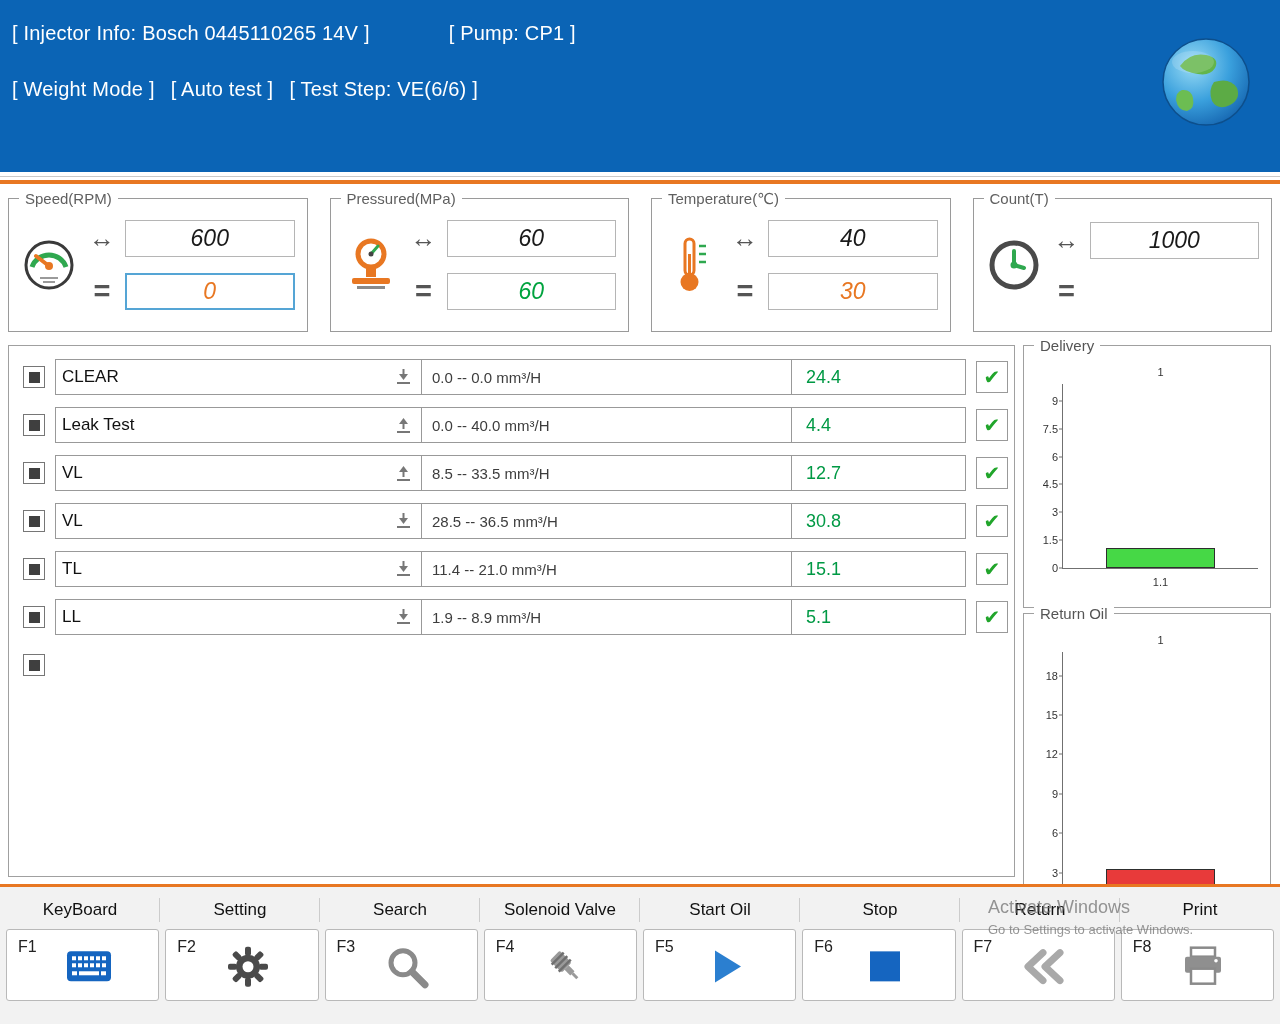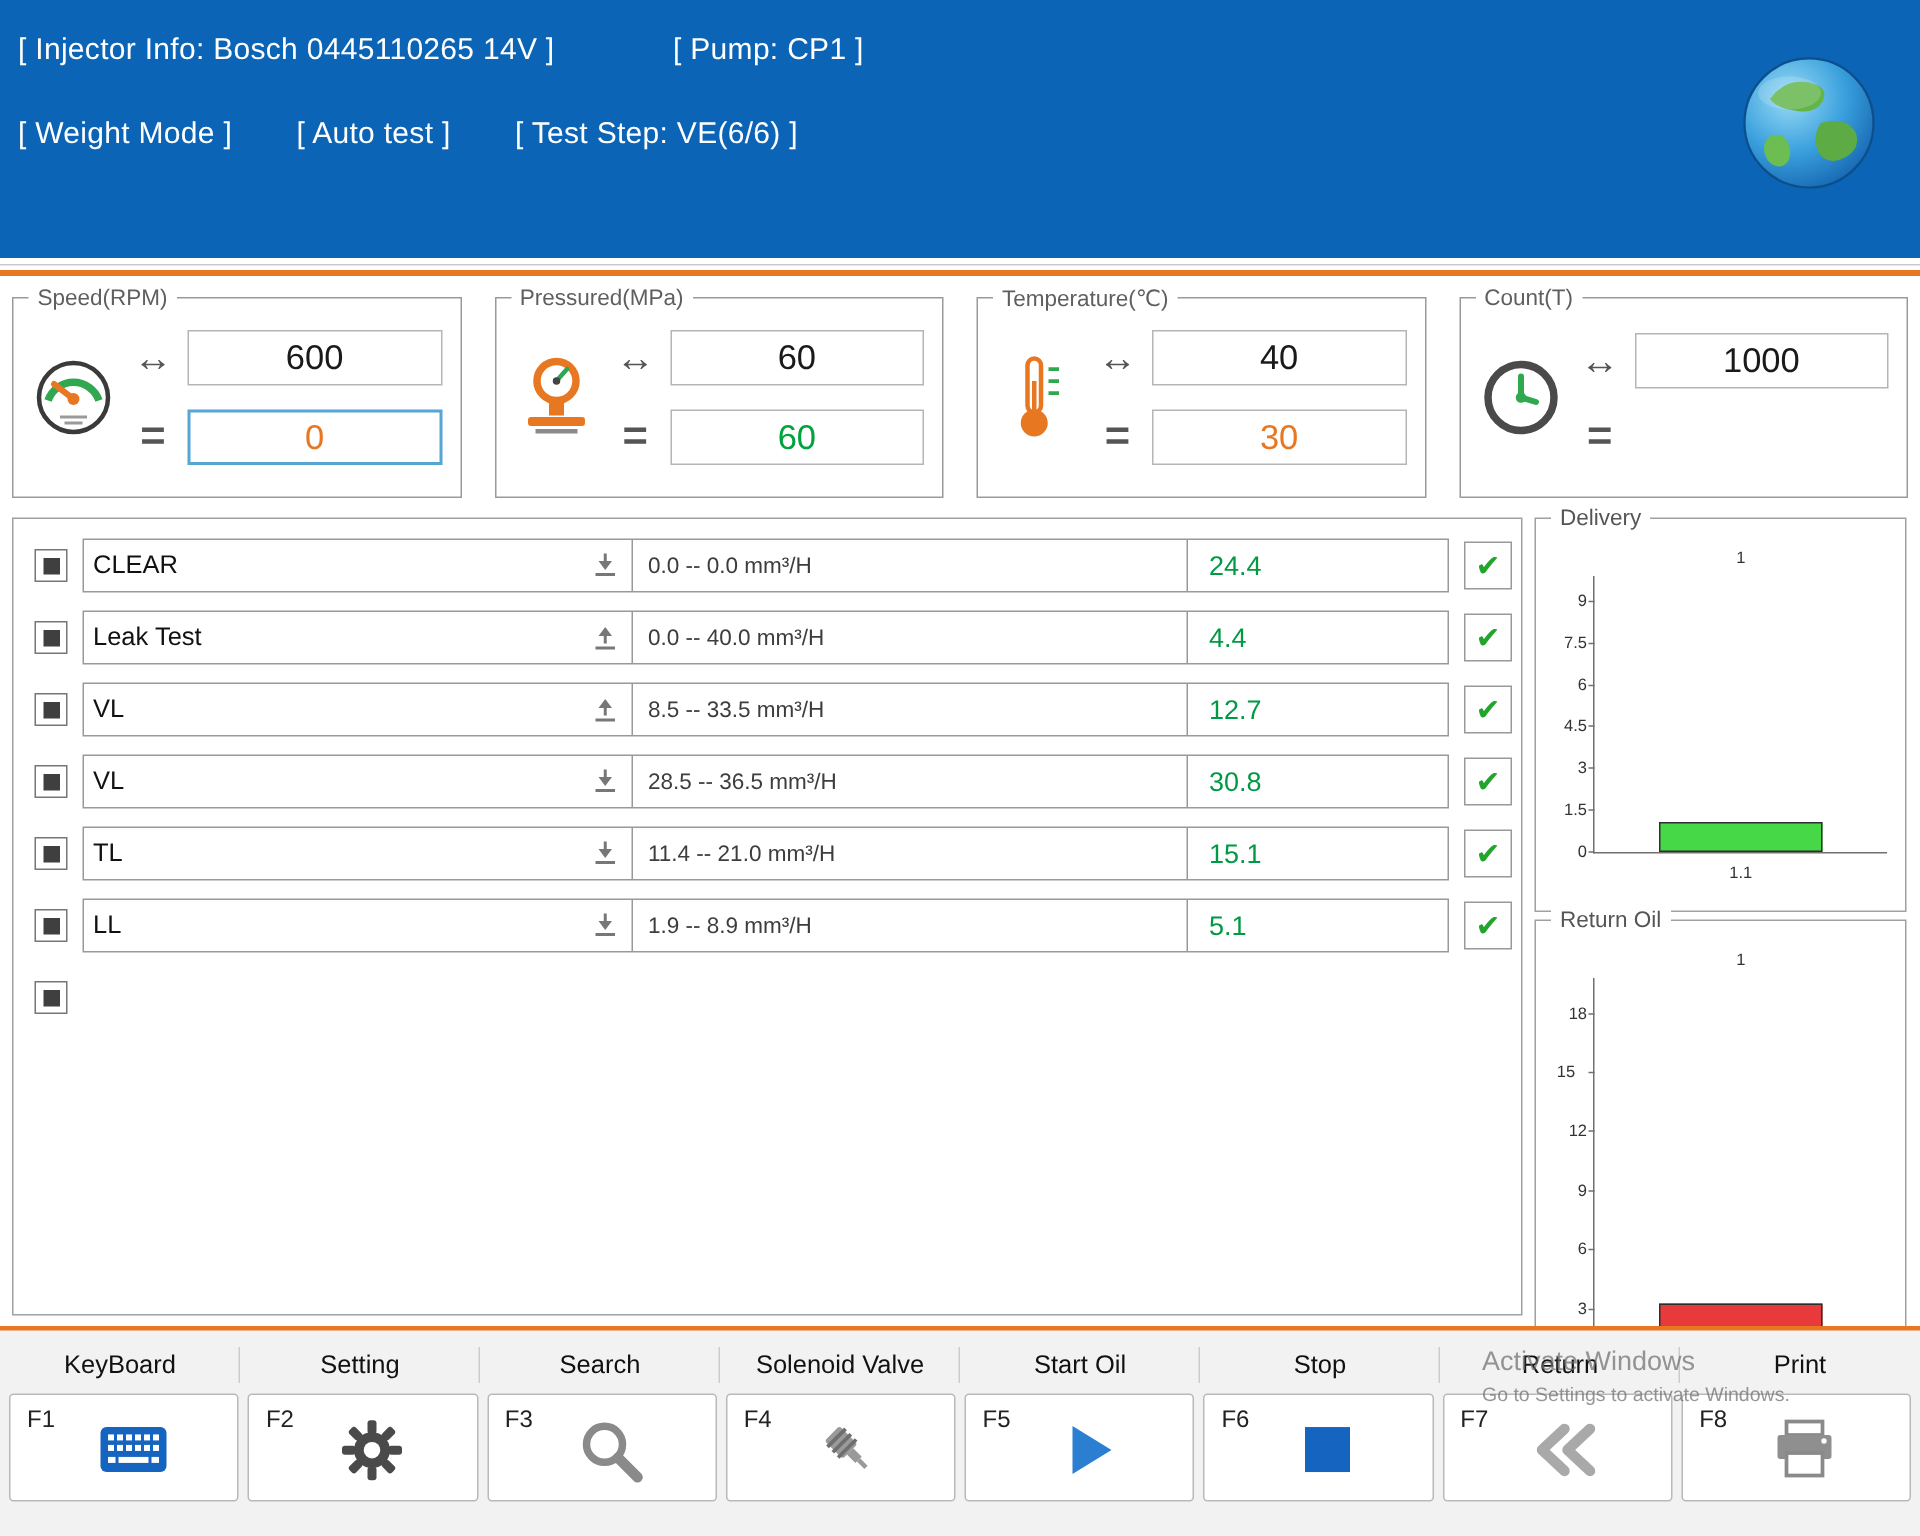--- a/index.html
+++ b/index.html
@@ -5,37 +5,37 @@
   * { box-sizing: border-box; margin: 0; padding: 0; }
   html,body { width:1280px; height:1024px; }
   body {
     font-family: "Liberation Sans", "DejaVu Sans", sans-serif;
     background:#ffffff; position:relative; overflow:hidden; color:#1a1a1a;
   }
   
   .app-header { position:absolute; left:0; top:0; width:1280px; height:172px; background:#0b64b5; color:#fff; }
   .hline { position:absolute; left:12px; display:flex; font-size:20px; letter-spacing:.2px; }
   .hline1 { top:22px; gap:79px; }
-  .hline2 { top:78px; gap:43px; }
+  .hline2 { top:78px; gap:16px; }
   .globe { position:absolute; right:28px; top:36px; width:92px; height:92px; }
   .rule-gray { position:absolute; left:0; top:176px; width:1280px; height:1px; background:#c9c9c9; }
   .rule-orange { position:absolute; left:0; top:180px; width:1280px; height:4px; background:#e87722; }
 
   
   .params { position:absolute; left:8px; top:198px; width:1264px; display:flex; gap:22px; }
   .groupbox { position:relative; flex:1; height:134px; border:1px solid #9a9a9a; background:#fff; }
   .groupbox .gb-title { position:absolute; top:-9px; left:10px; background:#fff; padding:0 6px; font-size:15px; color:#5f5f5f; }
   .param-body { display:flex; align-items:center; height:100%; padding:0 12px 0 8px; gap:6px; }
   .param-icon { width:64px; display:flex; justify-content:center; align-items:center; }
   .param-rows { flex:1; display:flex; flex-direction:column; gap:16px; }
   .param-row { display:flex; align-items:center; gap:8px; }
   .op { width:30px; text-align:center; font-weight:bold; color:#555; }
   .op-arrow { font-size:26px; }
   .op-eq { font-size:29px; }
-  .value-box { flex:1; height:37px; border:1px solid #b5b5b5; background:#fff; display:flex; align-items:center; justify-content:center; font-size:23px; color:#1a1a1a; }
+  .value-box { flex:1; height:37px; border:1px solid #b5b5b5; background:#fff; display:flex; align-items:center; justify-content:center; font-size:23px; color:#1a1a1a;font-style:italic; }
   .value-box.sel { border:2px solid #55a5d5; }
   .val-orange { color:#e87722; }
   .val-green { color:#00a33e; }
 
   
   .test-table { position:absolute; left:8px; top:345px; width:1007px; height:532px; border:1px solid #a0a0a0; background:#fff; padding:7px 6px; }
   .trow { height:48px; display:flex; align-items:center; }
   .cb { width:22px; height:22px; min-width:22px; border:1px solid #767676; margin-left:8px; display:flex; align-items:center; justify-content:center; background:#fff; cursor:pointer; }
   .cb-inner { width:11px; height:11px; background:#3f3f3f; }
   .row-main { margin-left:10px; width:911px; height:36px; border:1px solid #999; display:flex; align-items:stretch; background:#fff; }
@@ -390,21 +390,21 @@
   <div class="ytick-label" style="bottom: 0%;">0</div>
       <div class="ytick-mark" style="bottom: 0%;"></div>
       <div class="ytick-label" style="bottom: 15.1515%;">3</div>
       <div class="ytick-mark" style="bottom: 15.1515%;"></div>
       <div class="ytick-label" style="bottom: 30.303%;">6</div>
       <div class="ytick-mark" style="bottom: 30.303%;"></div>
       <div class="ytick-label" style="bottom: 45.4545%;">9</div>
       <div class="ytick-mark" style="bottom: 45.4545%;"></div>
       <div class="ytick-label" style="bottom: 60.6061%;">12</div>
       <div class="ytick-mark" style="bottom: 60.6061%;"></div>
-      <div class="ytick-label" style="bottom: 75.7576%; text-align: center;">15</div>
+      <div class="ytick-label" style="bottom: 75.7576%;">15</div>
       <div class="ytick-mark" style="bottom: 75.7576%;"></div>
       <div class="ytick-label" style="bottom: 90.9091%;">18</div>
       <div class="ytick-mark" style="bottom: 90.9091%;"></div>
     </div>
 </div>
 
 <div class="bottom">
   <div class="watermark">
     <div class="wm1">Activate Windows</div>
     <div class="wm2">Go to Settings to activate Windows.</div>

